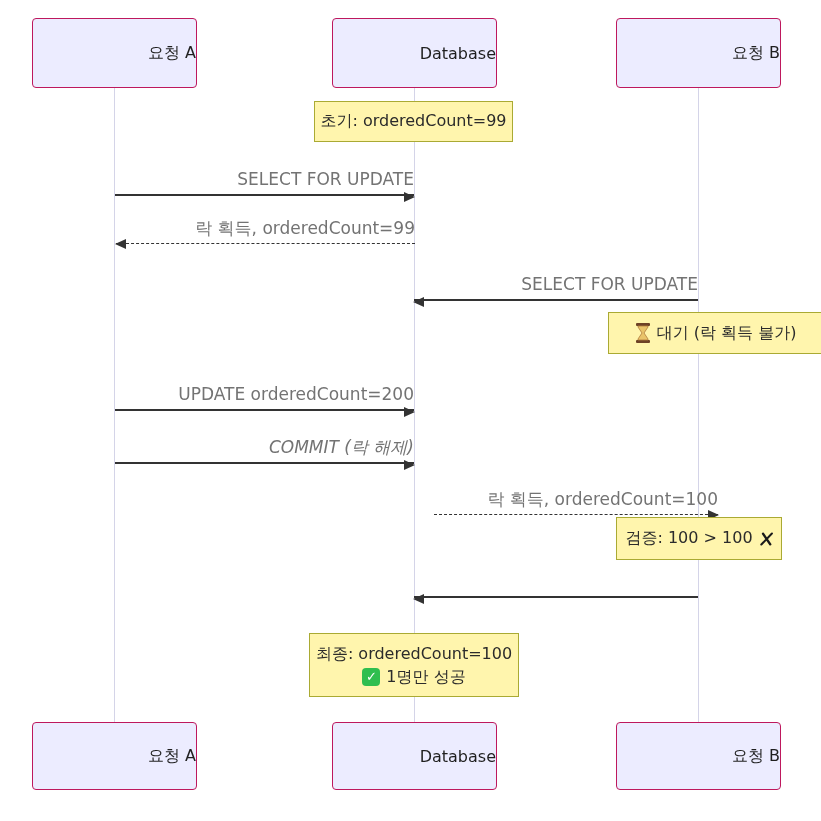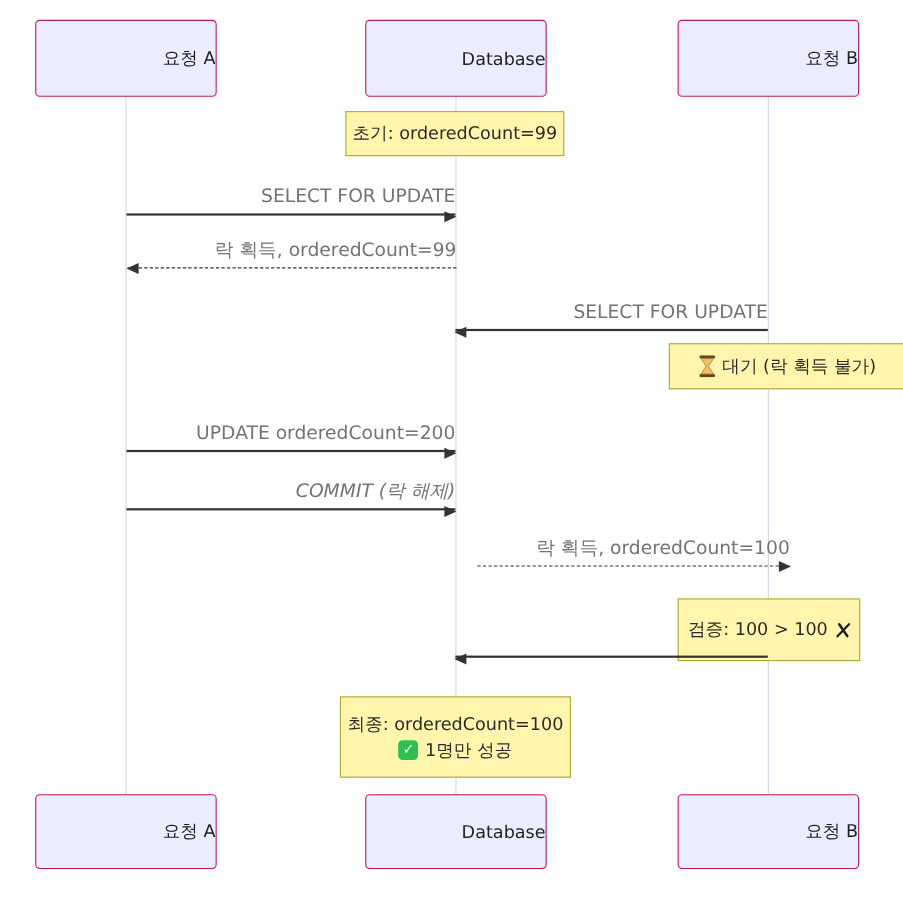--- a/index.html
+++ b/index.html
@@ -114,36 +114,36 @@
       </div>
   </div>
 
   <div class="msg" style="left:414px;top:489px;width:284px;margin-left:20px;">
     <div class="msg-label">락 획득, orderedCount=100</div>
     <div class="msg-line dashed">
         <span class="ah right"></span>
       </div>
   </div>
 
-  <div class="note" style="left:616px;top:544px;width:166px;height:57px;">
+  <div class="note" style="left:616px;top:517px;width:166px;height:43px;">
     <span>검증: 100 &gt; 100</span>
     <svg class="icon-svg" width="14" height="14" viewBox="0 0 14 14">
       <g transform="skewX(-8) translate(1.6 0)">
         <path d="M2.5 1.5 L11.5 12.5 M11.5 1.5 L2.5 12.5" stroke="#1a1a1a" stroke-width="2.1" stroke-linecap="round"></path>
       </g>
     </svg>
   </div>
 
   <div class="msg" style="left:414px;top:596px;width:284px;">
     <div class="msg-line solid">
         <span class="ah left"></span>
       </div>
   </div>
 
-  <div class="note multiline" style="left:309px;top:633px;width:210px;height:74px;">
+  <div class="note multiline" style="left:309px;top:633px;width:210px;height:64px;">
     <div class="note-row">
       <span>최종: orderedCount=100</span>
     </div>
     <div class="note-row">
       <span class="check-icon">✓</span>
       <span>1명만 성공</span>
     </div>
   </div>
 
   <div class="actor bottom" style="left:32px;">

